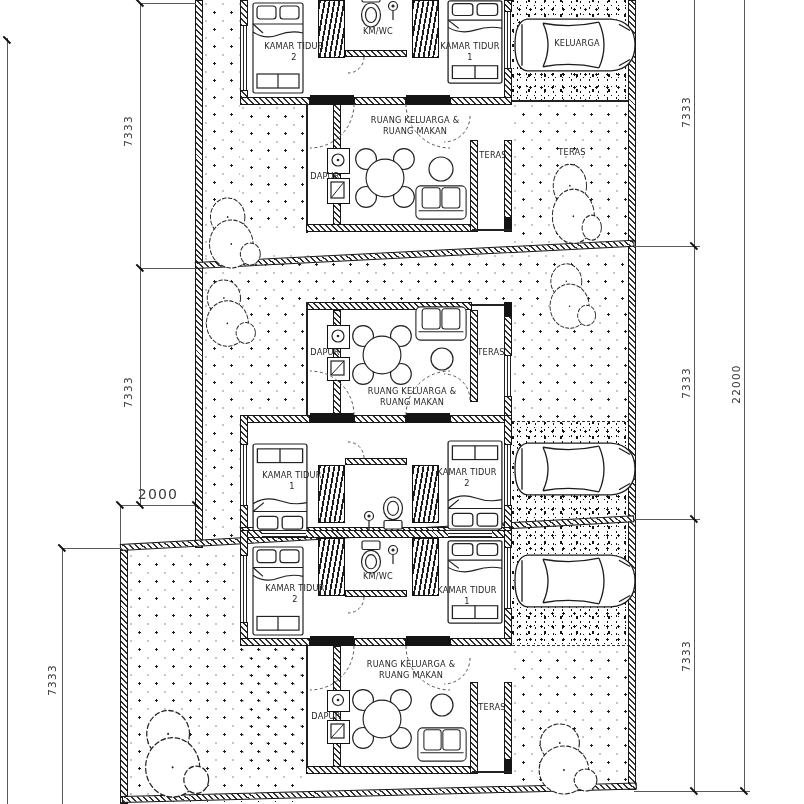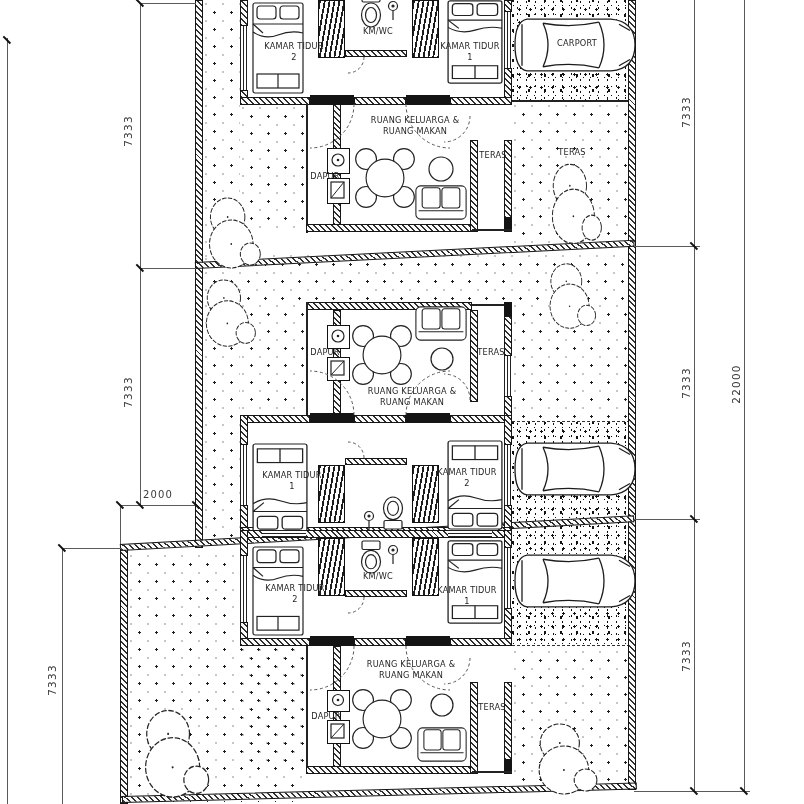--- a/index.html
+++ b/index.html
@@ -24,21 +24,21 @@
       radial-gradient(circle,#111 1.25px,transparent 1.4px),
       radial-gradient(circle,#111 .55px,transparent .7px);
      background-size:11px 13px,7px 9px,16px 15px,9px 6px;
      background-position:2px 3px,5px 1px,9px 8px,1px 5px}
   .win{position:absolute;background:linear-gradient(90deg,#222 0 1px,#fff 1px 3px,#222 3px 4px,#fff 4px 6px,#222 6px 7px);}
   .winh{position:absolute;background:linear-gradient(#222 0 1px,#fff 1px 3px,#222 3px 4px,#fff 4px 6px,#222 6px 7px);}
   .dim{position:absolute;background:#5a5a5a}
   .tick{position:absolute;width:10px;height:1.6px;background:#111;transform:rotate(45deg);transform-origin:center}
   .dlab{position:absolute;font-size:10.5px;color:#3a3a3a;letter-spacing:1.2px;white-space:nowrap;
         transform:translate(-50%,-50%) rotate(-90deg)}
-  .dlabh{position:absolute;font-size:10px;color:#3a3a3a;letter-spacing:1.2px;white-space:nowrap;
+  .dlabh{position:absolute;font-size:14px;color:#3a3a3a;letter-spacing:1.2px;white-space:nowrap;
         transform:translate(-50%,-50%)}
   .lbl{position:absolute;font-size:8.2px;line-height:1.3;letter-spacing:.2px;color:#1f1f1f;
        text-align:center;transform:translate(-50%,-50%);white-space:pre-line;font-weight:500}
   svg.fx{position:absolute;overflow:visible}
   svg.fx *{vector-effect:non-scaling-stroke}
   .flipv{transform:scaleY(-1)}
   .arcp{fill:none;stroke:#555;stroke-width:1;stroke-dasharray:3 2.6}
   .ksq{position:absolute;border:1.6px solid #111;background:#fff;box-sizing:border-box}
 </style>
 </head>
@@ -236,21 +236,21 @@
       </svg>
     <div class="lbl" style="left:294px;top:52px">KAMAR TIDUR
 2</div>
     <div class="lbl" style="left:378px;top:31px">KM/WC</div>
     <div class="lbl" style="left:470px;top:52px">KAMAR TIDUR
 1</div>
     <div class="lbl" style="left:415px;top:126px">RUANG KELUARGA &amp;
 RUANG MAKAN</div>
     <div class="lbl" style="left:325px;top:176px">DAPUR</div>
     <div class="lbl" style="left:493px;top:155px">TERAS</div>
-    <div class="lbl" style="left:577px;top:43px">CARPORT</div>
+    <div class="lbl" style="left:577px;top:43px">KELUARGA</div>
     <div class="lbl" style="left:572px;top:152px">TERAS</div>
 
     <svg class="fx" style="left:205px;top:196px" width="58" height="76" viewBox="0 0 64 76" preserveAspectRatio="none">
         <use href="#tree"></use>
       </svg>
     <svg class="fx" style="left:548px;top:162px" width="56" height="86" viewBox="0 0 64 76" preserveAspectRatio="none">
         <use href="#tree"></use>
       </svg>
   </div>
 

